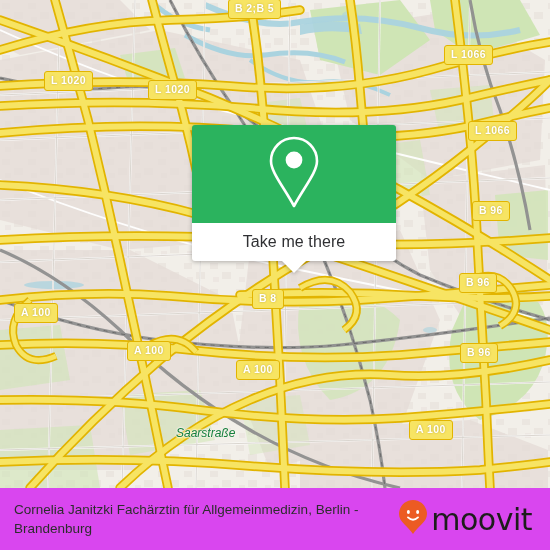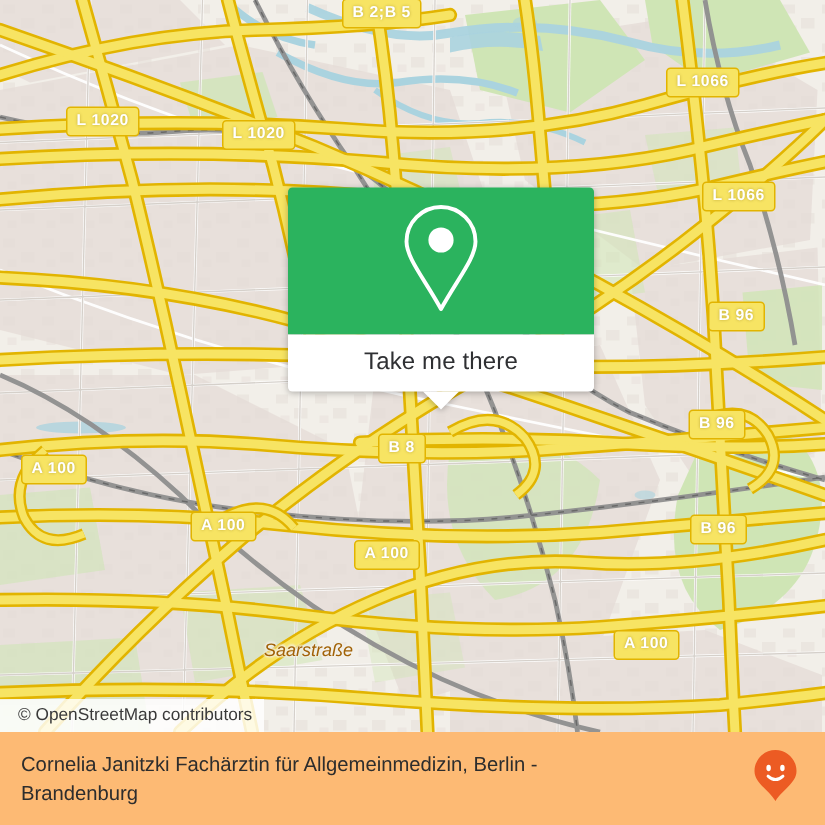--- a/index.html
+++ b/index.html
@@ -47,21 +47,21 @@
     letter-spacing: 0.4px;
     white-space: nowrap;
     text-shadow: 0 0 2px rgba(120,95,0,0.45);
     font-family: "Liberation Sans", sans-serif;
   }
 
   .street-label {
     position: absolute;
     font-style: italic;
     font-size: 12px;
-    color: #a16207;
+    color: #15803d;
     white-space: nowrap;
     font-family: "Liberation Sans", sans-serif;
     text-shadow:
       1px 0 1.5px #f4f1ea, -1px 0 1.5px #f4f1ea,
       0 1px 1.5px #f4f1ea, 0 -1px 1.5px #f4f1ea;
   }
 
   
   #callout {
     position: absolute;
@@ -119,21 +119,21 @@
     font-family: "Liberation Sans", sans-serif;
   }
 
   
   #footer {
     position: absolute;
     left: 0;
     top: 488px;
     width: 550px;
     height: 62px;
-    background: #fdba74;
+    background: #d946ef;
     display: flex;
     align-items: center;
     justify-content: space-between;
     padding: 0 18px 0 14px;
     box-sizing: border-box;
   }
   #footer-title {
     font-size: 13.5px;
     line-height: 19px;
     color: #2d2d2d;
@@ -339,32 +339,30 @@
             <circle cx="29" cy="26" r="8.4" fill="#ffffff"></circle>
           </svg>
         </span>
       </div>
       <div id="callout-bottom">
         <span id="callout-label">Take me there</span>
       </div>
       <div id="callout-pointer"></div>
     </div>
 
-    <div id="attribution">
-      <span id="attribution-text">© OpenStreetMap contributors</span>
-    </div>
   </div>
 
   <div id="footer">
     <div id="footer-title">Cornelia Janitzki Fachärztin für Allgemeinmedizin, Berlin - Brandenburg</div>
     <div id="brand">
       <span>
         <svg width="30" height="36" viewBox="0 0 30 36" aria-hidden="true">
           <path d="M15 1 C7.3 1 1 7.3 1 15 C1 23 10 27 15 35 C20 27 29 23 29 15 C29 7.3 22.7 1 15 1 Z" fill="#ec5b23"></path>
           <ellipse cx="10.4" cy="13" rx="1.5" ry="2.1" fill="#ffffff"></ellipse>
           <ellipse cx="19.6" cy="13" rx="1.5" ry="2.1" fill="#ffffff"></ellipse>
           <path d="M10 18.4 Q15 23 20 18.4" fill="none" stroke="#ffffff" stroke-width="1.9" stroke-linecap="round"></path>
         </svg>
       </span>
+      <span id="brand-wordmark">moovit</span>
     </div>
   </div>
 
 </div>
 
 </body></html>

